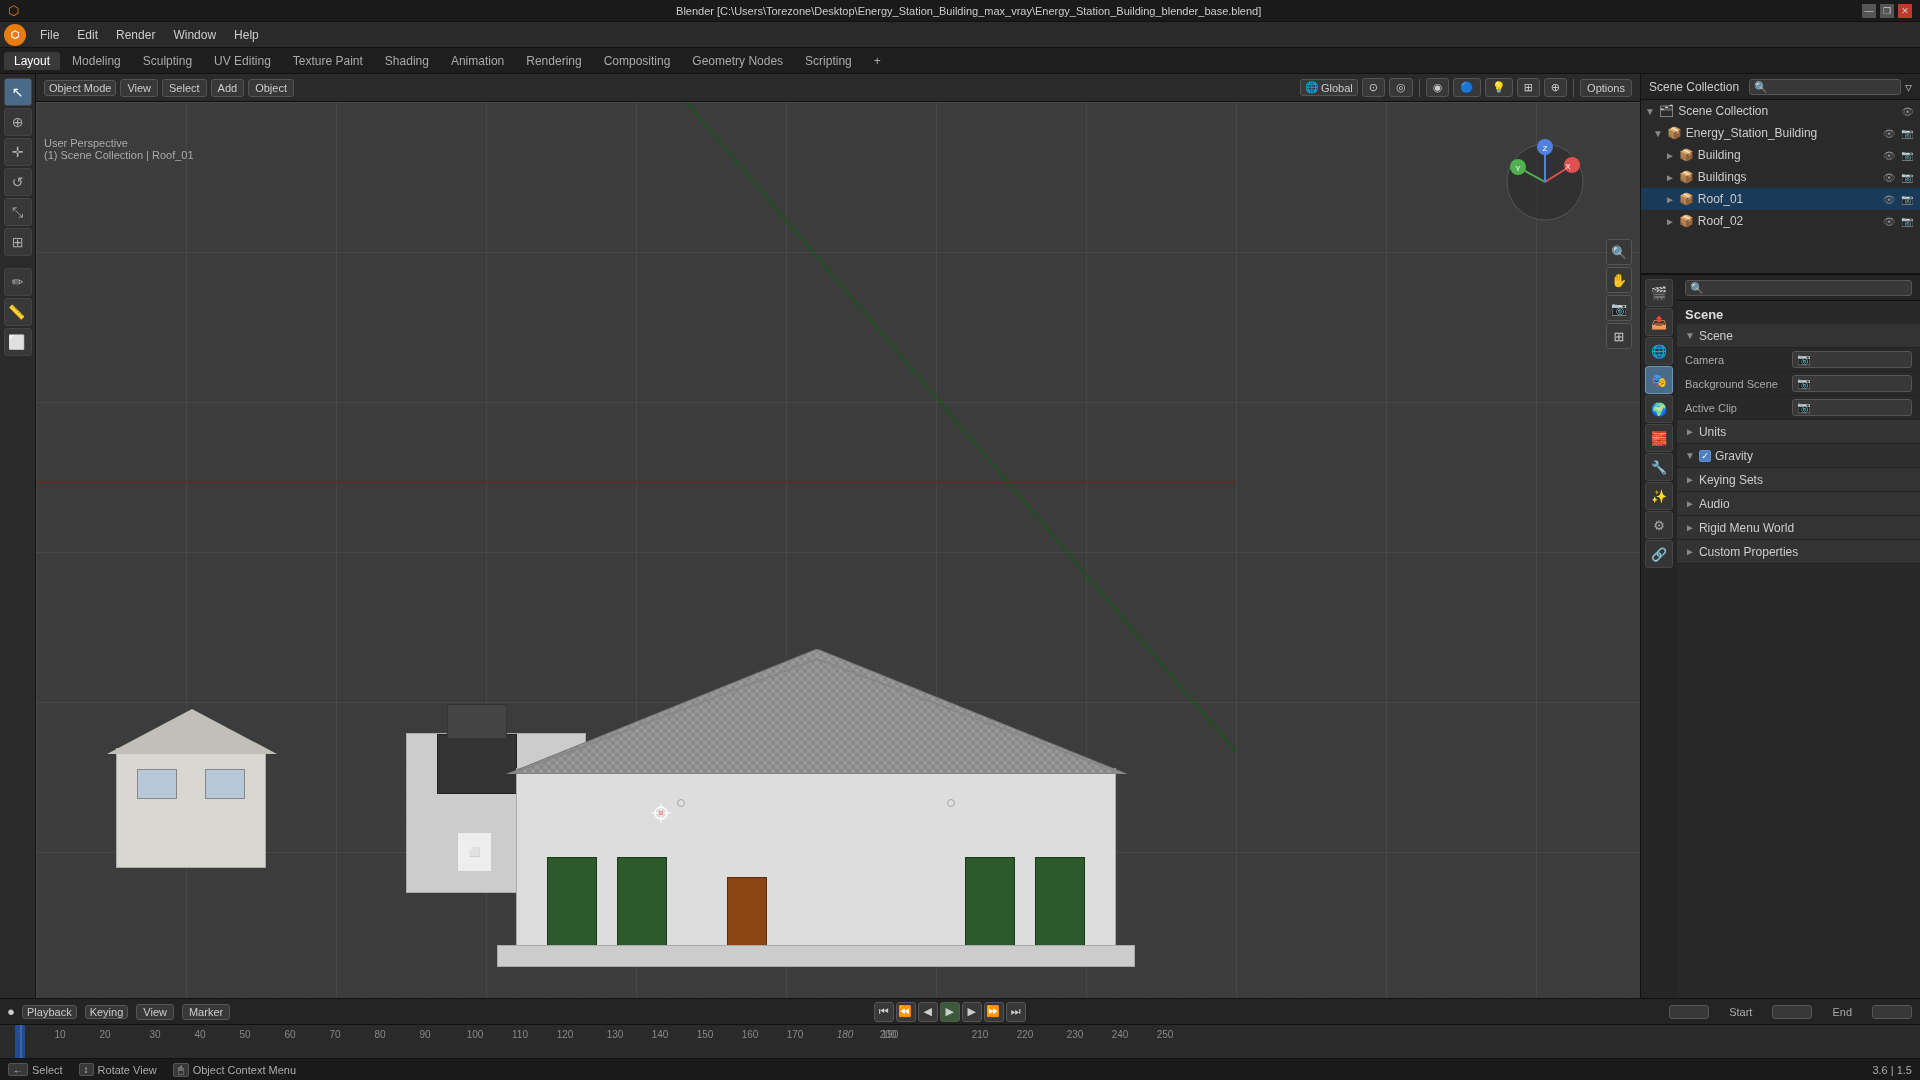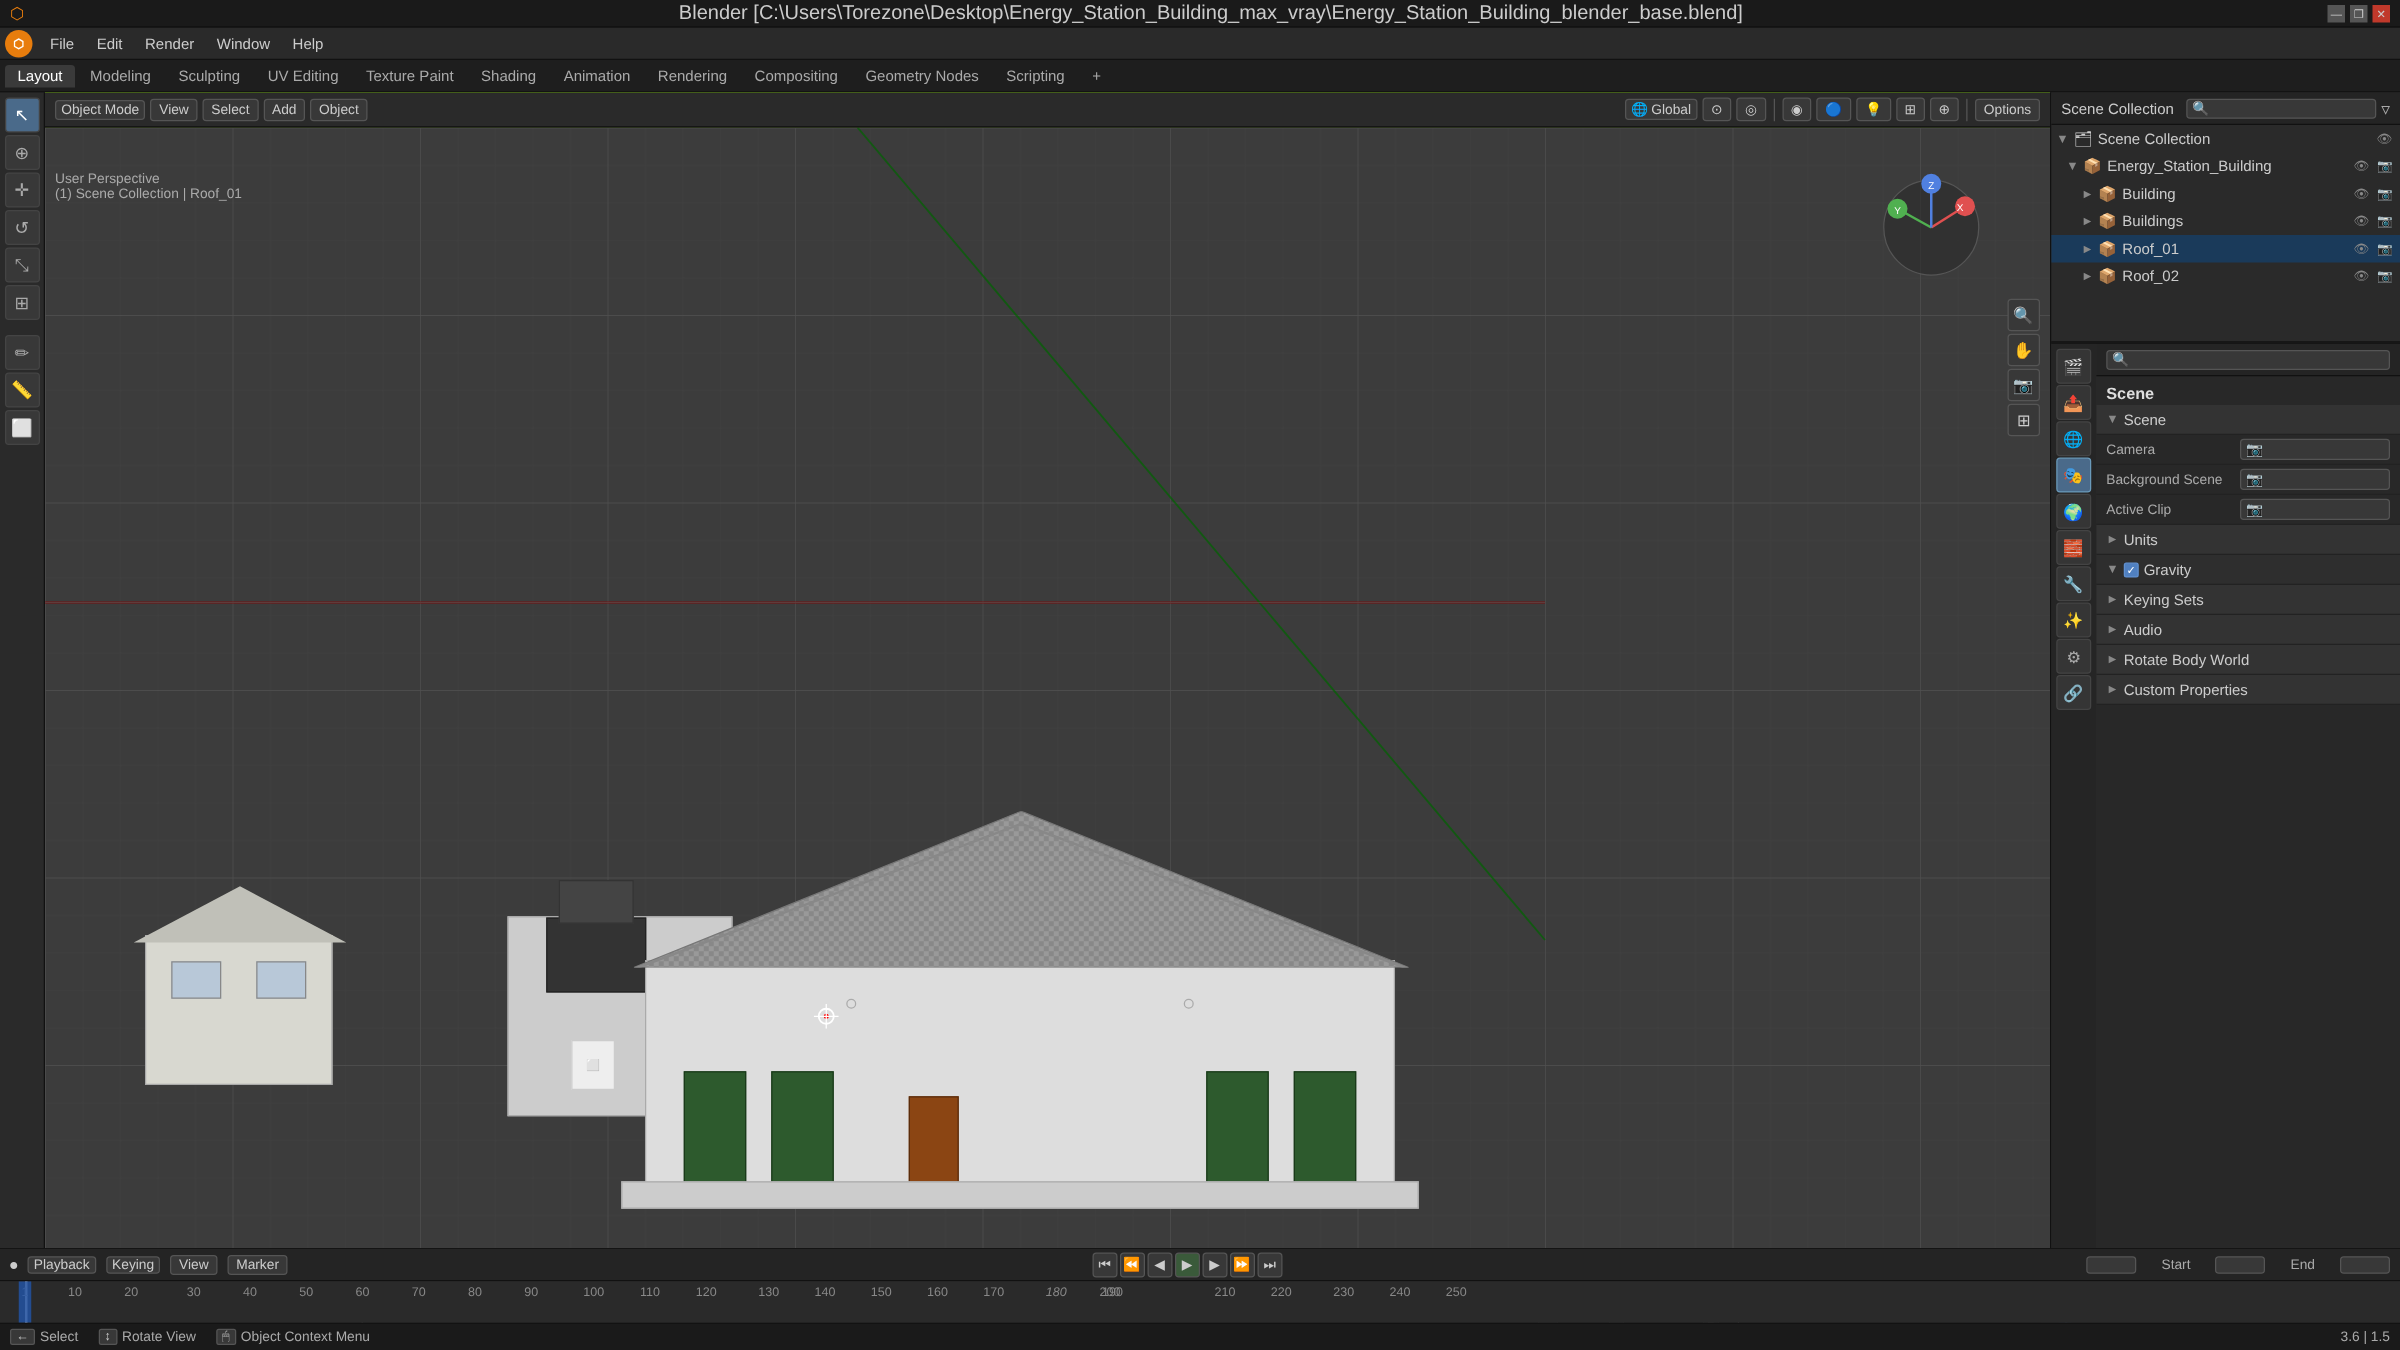--- a/index.html
+++ b/index.html
@@ -20,21 +20,21 @@
       height: 22px;
       background: #1a1a1a;
       display: flex;
       align-items: center;
       padding: 0 8px;
       border-bottom: 1px solid #111;
       position: relative;
     }
     #title-bar .title-text {
       color: #ccc;
-      font-size: 16px;
+      font-size: 11px;
       flex: 1;
       text-align: center;
     }
     #title-bar .window-controls {
       display: flex;
       gap: 4px;
       position: absolute;
       right: 8px;
     }
     .win-btn {
@@ -841,21 +841,21 @@
           <span>Keying Sets</span>
         </div>
 
         <div class="props-section-header">
           <span class="section-arrow">►</span>
           <span>Audio</span>
         </div>
 
         <div class="props-section-header">
           <span class="section-arrow">►</span>
-          <span>Rotate Body World</span>
+          <span>Rigid Menu World</span>
         </div>
 
         <div class="props-section-header">
           <span class="section-arrow">►</span>
           <span>Custom Properties</span>
         </div>
 
       </div>
     </div>
   </div>

